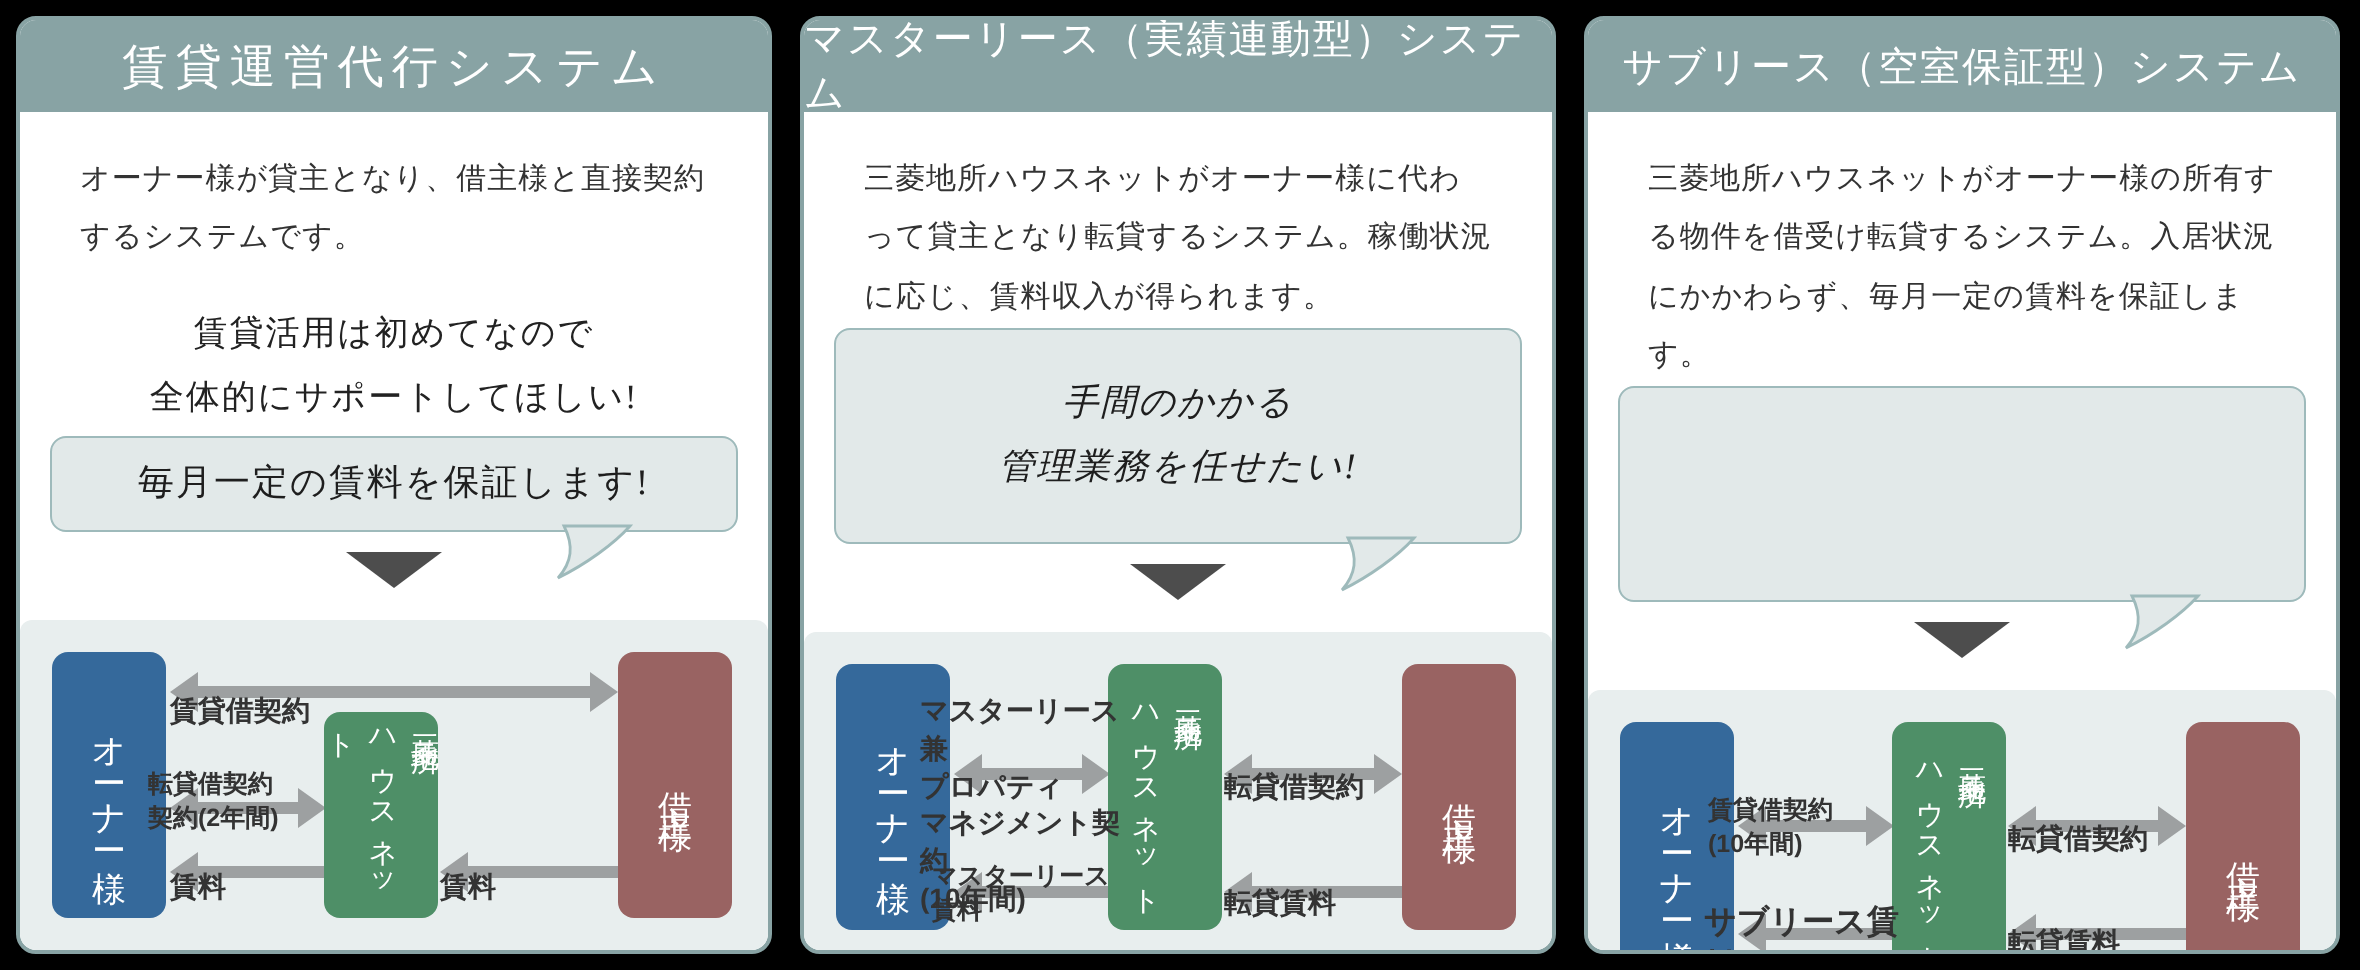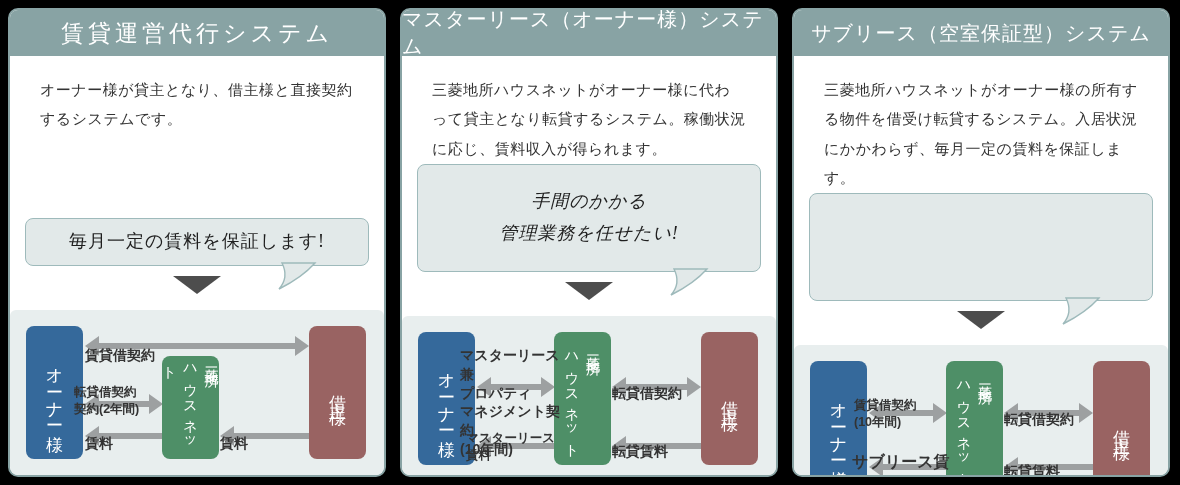--- a/index.html
+++ b/index.html
@@ -50,20 +50,22 @@
 <body>
 
 <div class="cards">
 
   <section class="card">
     <header class="card-header">
       <h2 class="title-lg">賃貸運営代行システム</h2>
     </header>
     <div class="card-body">
       <p class="desc">オーナー様が貸主となり、借主様と直接契約するシステムです。</p>
+      <p class="quote">賃貸活用は初めてなので
+全体的にサポートしてほしい!</p>
       <div class="bubble short">
         <span>毎月一定の賃料を保証します!</span>
         <svg class="tail" viewBox="0 0 46 27">
           <path d="M6,0 C11,10 10,18 3,26 C17,19 31,9 39,0 Z" fill="#E2E9E9" stroke="#9EBABB" stroke-width="1.4"></path>
         </svg>
       </div>
       <div class="pointer"></div>
     </div>
     <div class="diagram">
       <div class="pbox owner" style="left:16px;top:16px;height:133px">
@@ -91,21 +93,21 @@
         </div>
       <div class="alabel" style="left:210px;top:96px;width:89px;font-size:14px">賃料</div>
       <div class="arrow single" style="left:210px;top:116px;width:89px">
           <span class="bar"></span>
         </div>
     </div>
   </section>
 
   <section class="card">
     <header class="card-header">
-      <h2 class="title-md">マスターリース（オーナー様）システム</h2>
+      <h2 class="title-md">マスターリース（実績連動型）システム</h2>
     </header>
     <div class="card-body">
       <p class="desc">三菱地所ハウスネットがオーナー様に代わって貸主となり転貸するシステム。稼働状況に応じ、賃料収入が得られます。</p>
       <div class="bubble tall">
         <span>手間のかかる
 管理業務を任せたい!</span>
         <svg class="tail" viewBox="0 0 46 27">
           <path d="M6,0 C11,10 10,18 3,26 C17,19 31,9 39,0 Z" fill="#E2E9E9" stroke="#9EBABB" stroke-width="1.4"></path>
         </svg>
       </div>

